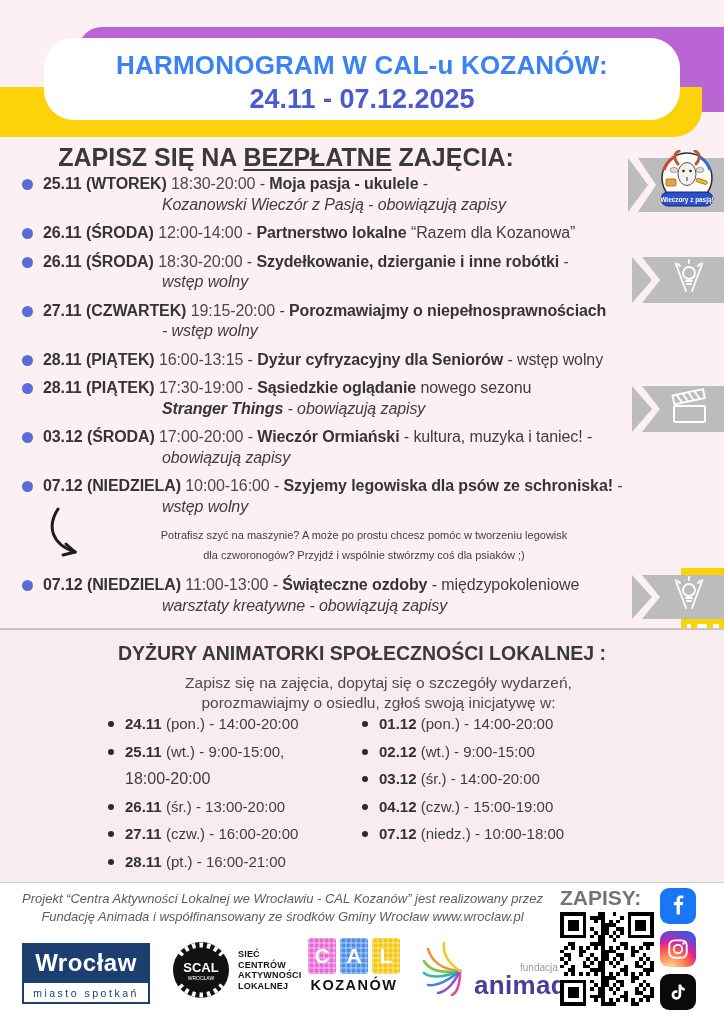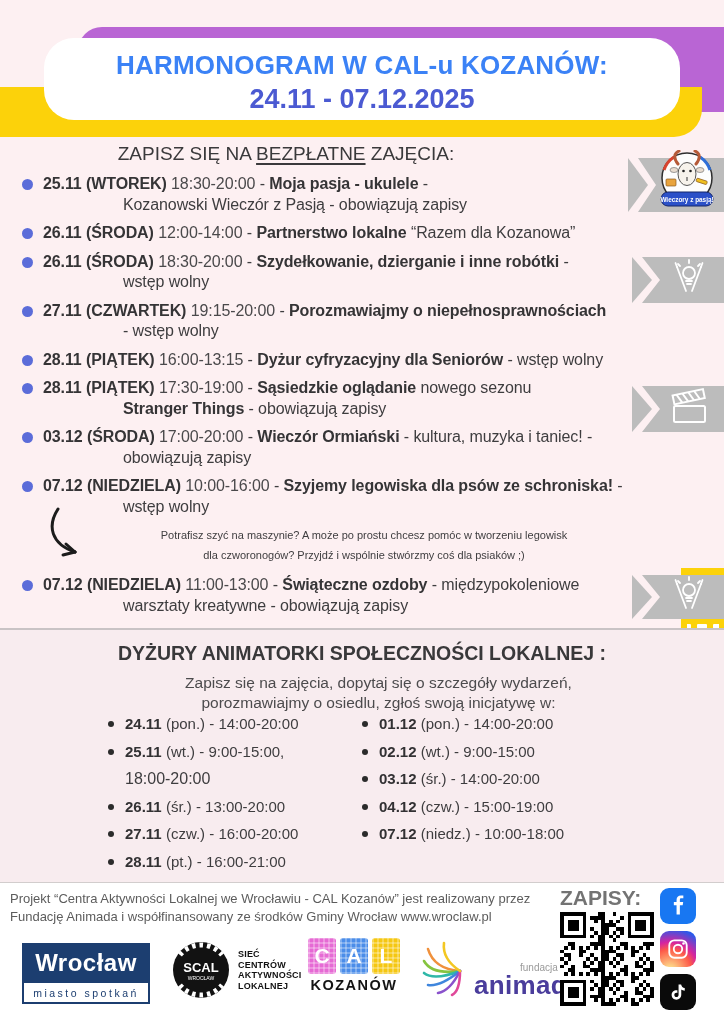--- a/index.html
+++ b/index.html
@@ -11,30 +11,30 @@
               background:#b965d4;border-radius:24px 0 0 24px;}
   .hdr-yellow{position:absolute;left:0;top:87px;width:702px;height:50px;
               background:#fcd20a;border-radius:0 0 28px 0;}
   .hdr-card{position:absolute;left:44px;top:38px;width:636px;height:82px;
             background:#ffffff;border-radius:30px;text-align:center;padding-top:11px;box-sizing:border-box;}
   .hdr-title{font-size:26px;font-weight:800;color:#3b82f6;letter-spacing:.2px;line-height:33px;}
   .hdr-date{font-size:27px;font-weight:800;color:#4b5ad2;line-height:35px;}
 
   
   .zapisz{position:absolute;left:0;top:143px;width:572px;text-align:center;
-          font-size:19px;font-weight:400;color:#3a393b;}
+          font-size:25px;font-weight:700;color:#3a393b;}
   .zapisz .u{text-decoration:underline;text-decoration-thickness:2px;text-underline-offset:3px;}
   .events{position:absolute;left:22px;top:174px;width:684px;font-size:16px;}
   .event{display:flex;margin-bottom:8px;}
   .edot{flex:0 0 11px;width:11px;height:11px;border-radius:50%;background:#5b6cd9;
         margin:5px 10px 0 0;}
   .ev-text{line-height:20.5px;letter-spacing:-0.1px;width:660px;}
   .ev-text b{font-weight:700;color:#353436;}
   .time{color:#4a494b;}
-  .l2{margin-left:80px;}
+  .l2{margin-left:119px;font-style:italic;}
   .note{text-align:center;font-size:11px;line-height:20px;color:#3e3d3f;margin:4px 0 10px;width:684px;}
   .arrow-swoosh{position:absolute;left:44px;top:506px;}
 
   
   .pennant{position:absolute;right:0;z-index:3;}
   .p1{top:158px;}.p2{top:257px;}.p3{top:386px;}.p4{top:575px;}
   .badge{position:absolute;right:5px;top:-8px;}
 
   
   .bld{position:absolute;z-index:1;}
@@ -51,22 +51,22 @@
   .dcol{position:absolute;top:0;}
   .dcol-l{left:108px;}.dcol-r{left:362px;}
   .drow{display:flex;line-height:27.5px;font-size:15px;color:#3e3d3f;}
   .dbul{flex:0 0 6px;width:6px;height:6px;border-radius:50%;background:#2b2b2b;margin:11px 11px 0 0;}
   .drow b{font-weight:800;color:#323133;}
   .dcont{margin-left:17px;line-height:27.5px;font-size:16px;}
 
   
   .footer{position:absolute;left:0;top:882px;width:724px;height:142px;background:#ffffff;
           border-top:1.5px solid #d2cdcd;box-sizing:border-box;z-index:4;}
-  .f-lines{position:absolute;left:10px;top:7px;width:545px;
-           font-size:13px;line-height:18px;color:#5c5c5c;}
+  .f-lines{position:absolute;left:10px;top:7px;width:545px;text-align:center;
+           font-size:13px;line-height:18px;color:#5c5c5c;font-style:italic;}
   .zapisy{position:absolute;left:560px;top:3px;font-size:21px;font-weight:900;color:#737373;}
   .qr{position:absolute;left:560px;top:29px;}
   .social{position:absolute;left:660px;top:5px;display:flex;flex-direction:column;gap:7px;}
   .sicon{width:36px;height:36px;border-radius:9px;display:flex;align-items:center;justify-content:center;}
   .fb{background:#1877f2;}
   .ig{background:radial-gradient(circle at 28% 110%, #fdf497 0%, #fd5949 45%, #d6249f 60%, #285AEB 90%);}
   .tt{background:#0a0a0a;}
 
   .logo-wr{position:absolute;left:22px;top:60px;width:128px;}
   .wr-top{height:40px;background:#1c3e70;color:#fff;font-weight:700;font-size:24px;

